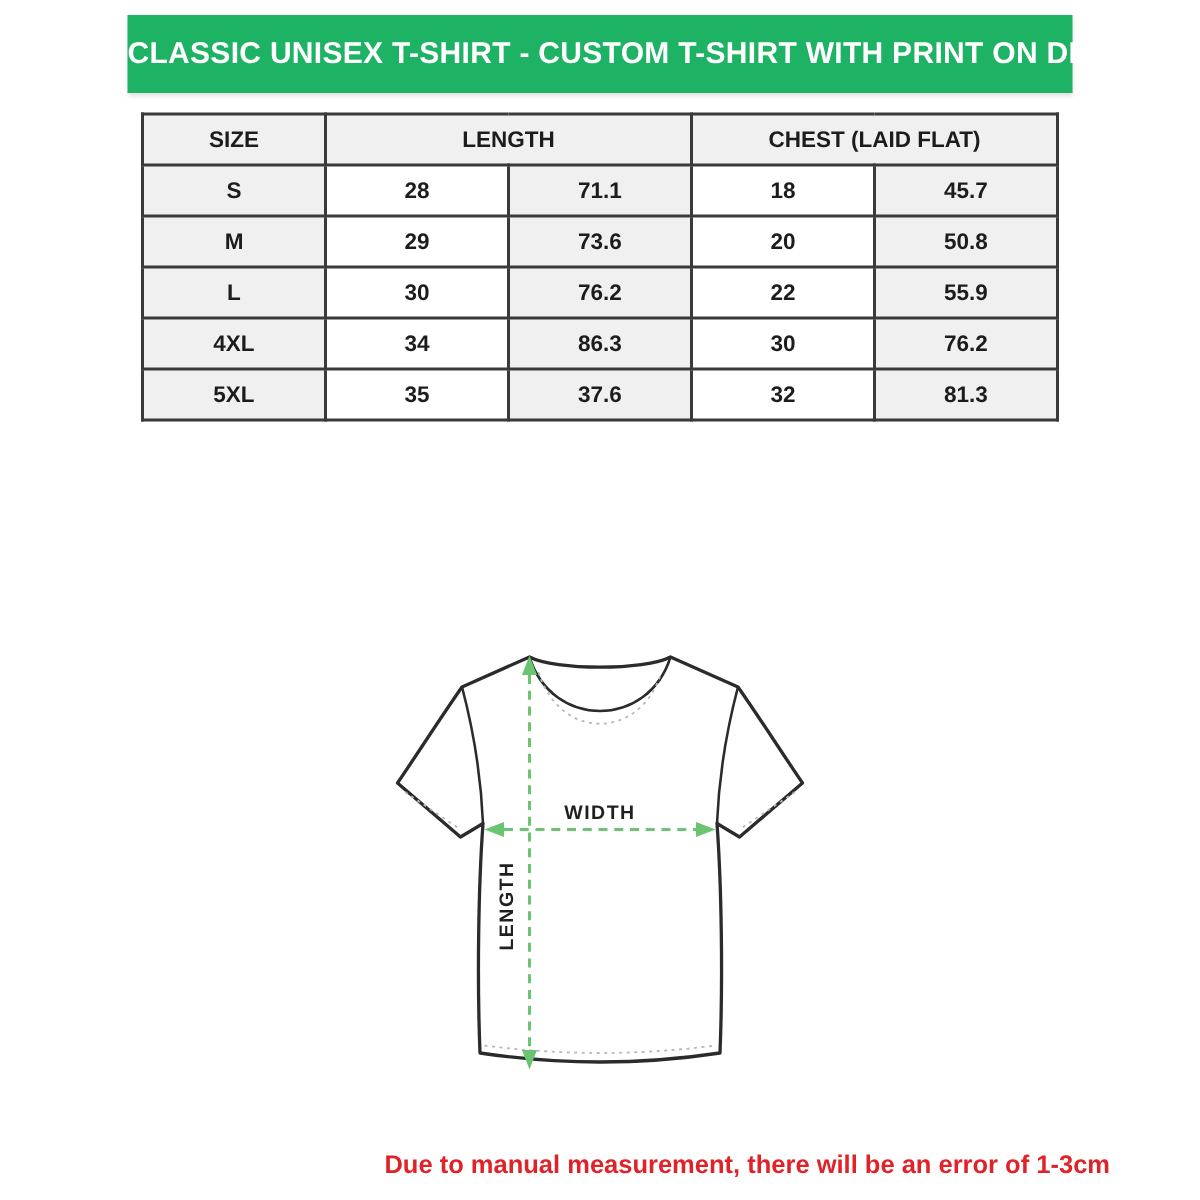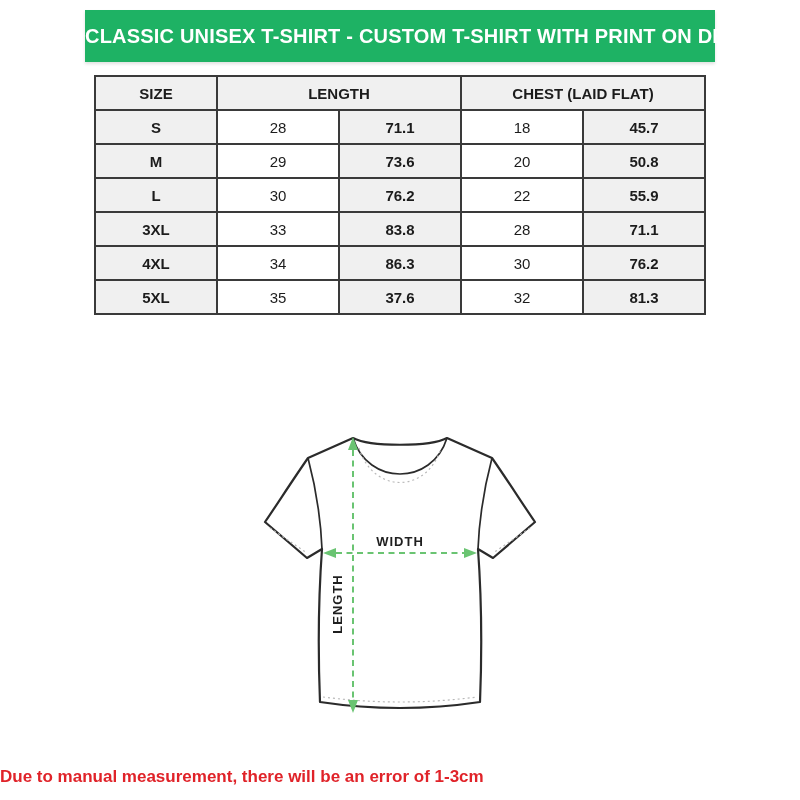--- a/index.html
+++ b/index.html
@@ -26,35 +26,35 @@
     table-layout: fixed;
   }
   .size-table th, .size-table td {
     border: 2px solid var(--table-border, #3a3a3a);
     height: 34px;
     text-align: center; vertical-align: middle;
     font-size: 15px; color: #1c1c1c;
   }
   .size-table th { background: var(--cell-gray, #f0f0f0); font-weight: bold; }
   .size-table td.c-size { background: var(--cell-gray, #f0f0f0); font-weight: bold; }
-  .size-table td.c-in  { background: #ffffff; font-weight: normal; }
+  .size-table td.c-in  { background: #ffffff; font-weight: bold; }
   .size-table td.c-cm  { background: var(--cell-gray, #f0f0f0); font-weight: bold; }
 
   .tshirt-wrap { position: absolute; top: 430px; left: 250px; width: 300px; height: 300px; }
 
   .outline { fill: #ffffff; stroke: #2b2b2b; stroke-width: 2.2; stroke-linejoin: round; }
   .seam    { fill: none; stroke: #2b2b2b; stroke-width: 1.7; }
   .stitch  { fill: none; stroke: #b9b9b9; stroke-width: 1.2; stroke-dasharray: 2 3; }
   .g-dash  { fill: none; stroke: var(--arrow-green, #6ac472); stroke-width: 2; stroke-dasharray: 6 4.5; }
   .g-head  { fill: var(--arrow-green, #6ac472); }
   .dim-label { font-family: "Liberation Sans", sans-serif; font-size: 13px; font-weight: bold; fill: #1f1f1f; letter-spacing: 1px; }
 
   .footer-note {
     position: absolute; top: 767px; left: 0; width: 740px;
-    text-align: left;
+    text-align: right;
     color: var(--note-red, #e02329);
     font-size: 17px; font-weight: bold;
   }
 </style>
 </head>
 <body style="--banner-green: #1eb264; --arrow-green: #6ac472; --note-red: #e02329; --table-border: #3a3a3a; --cell-gray: #f0f0f0;">
 
 <div class="page">
 
   <div class="banner">CLASSIC UNISEX T-SHIRT - CUSTOM T-SHIRT WITH PRINT ON DEMAND</div>
@@ -88,27 +88,20 @@
         <td class="c-cm">73.6</td>
         <td class="c-in">20</td>
         <td class="c-cm">50.8</td>
       </tr>
       <tr>
         <td class="c-size">L</td>
         <td class="c-in">30</td>
         <td class="c-cm">76.2</td>
         <td class="c-in">22</td>
         <td class="c-cm">55.9</td>
-      </tr>
-      <tr>
-        <td class="c-size">3XL</td>
-        <td class="c-in">33</td>
-        <td class="c-cm">83.8</td>
-        <td class="c-in">28</td>
-        <td class="c-cm">71.1</td>
       </tr>
       <tr>
         <td class="c-size">4XL</td>
         <td class="c-in">34</td>
         <td class="c-cm">86.3</td>
         <td class="c-in">30</td>
         <td class="c-cm">76.2</td>
       </tr>
       <tr>
         <td class="c-size">5XL</td>

